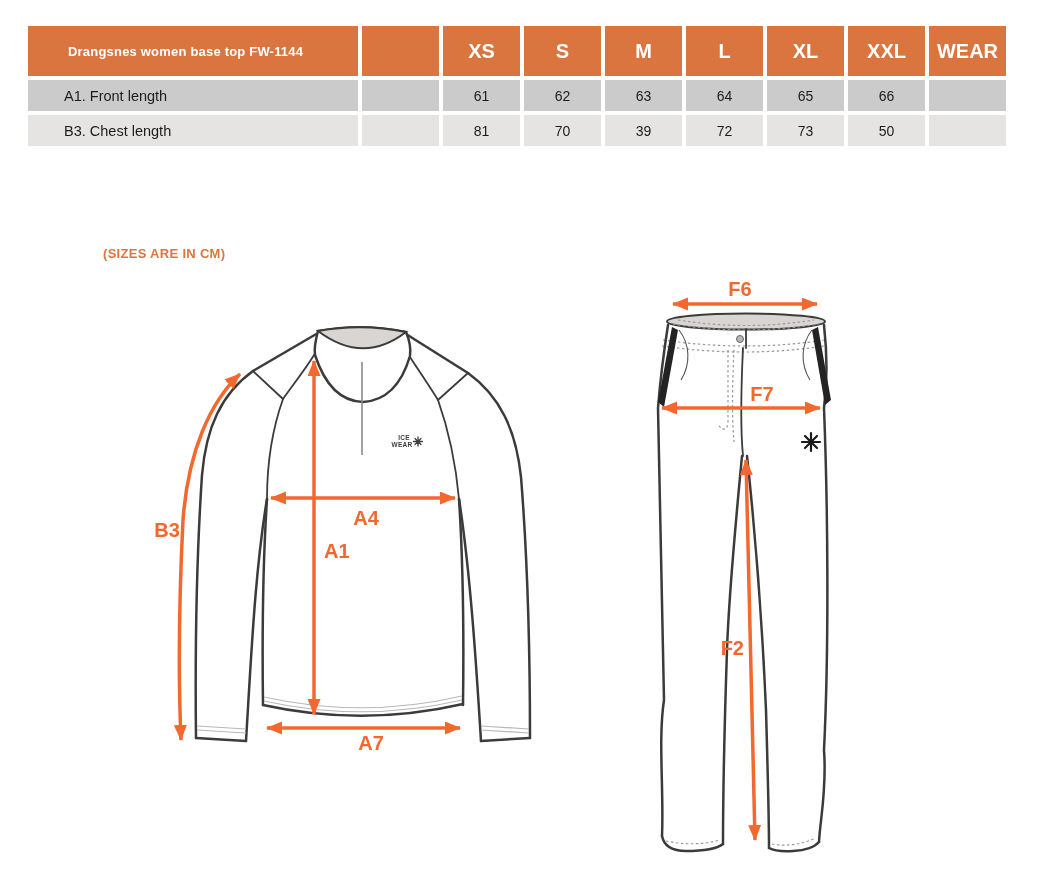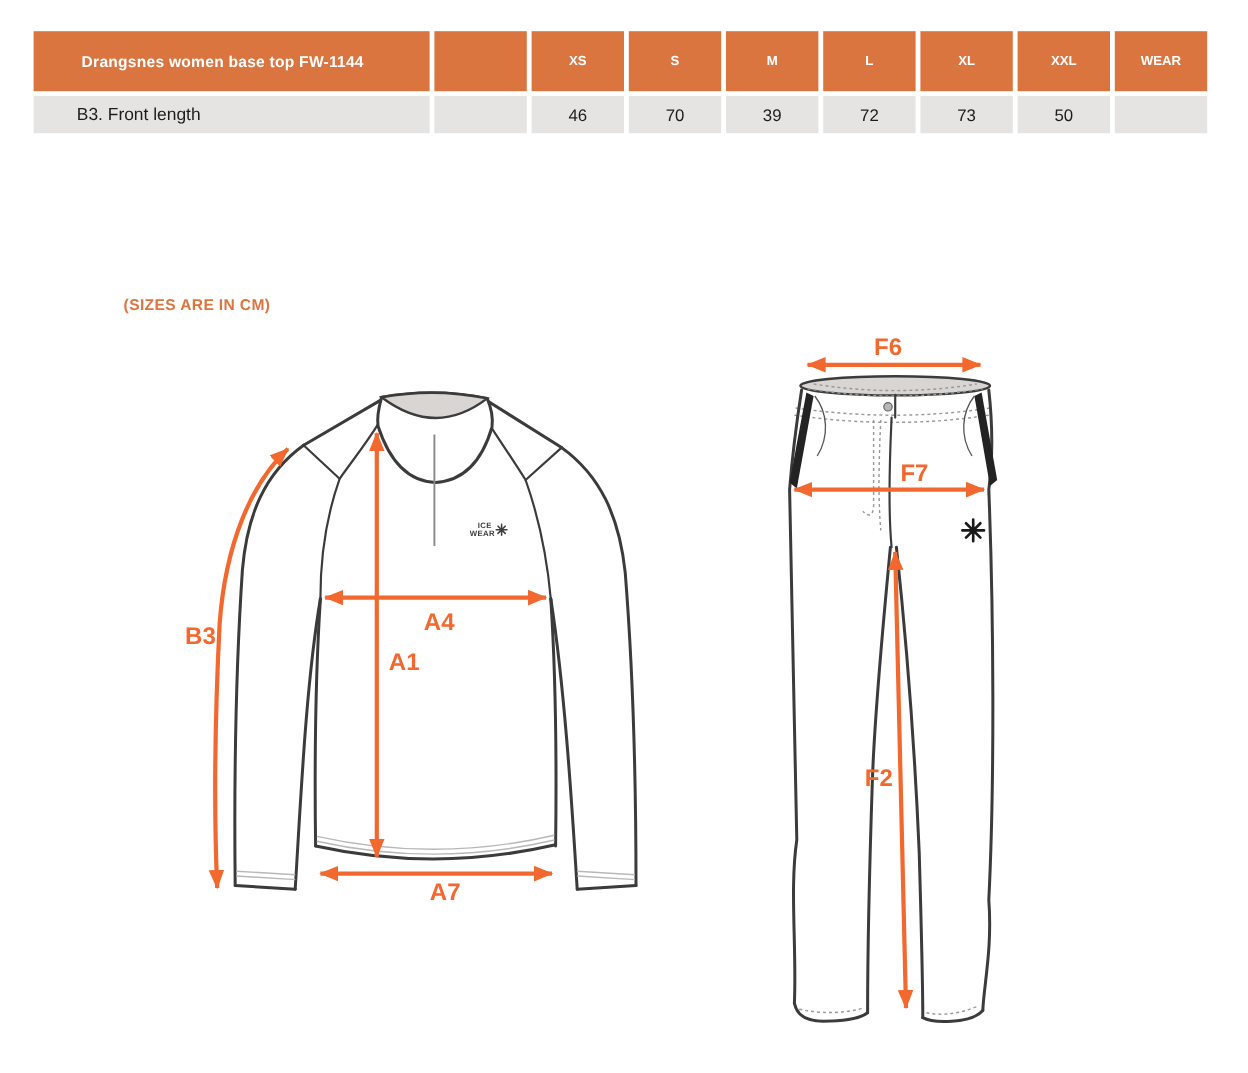--- a/index.html
+++ b/index.html
@@ -24,21 +24,21 @@
   }
   col.c-label{width:330px;}
   col.c-size{width:77px;}
   th,td{padding:0;margin:0;}
   thead th{
     background:var(--header-bg);color:#fff;height:50px;vertical-align:middle;
   }
   th.th-label{
     text-align:left;padding-left:40px;font-size:13px;font-weight:bold;letter-spacing:0.2px;
   }
-  th.th-size{text-align:center;font-size:11px;font-weight:bold;}
+  th.th-size{text-align:center;font-size:20px;font-weight:bold;}
   tbody td{height:31px;vertical-align:middle;font-size:14px;color:#1c1c1c;}
   tbody tr.row-dark td{background:var(--row-dark);}
   tbody tr.row-light td{background:var(--row-light);}
   td.td-label{text-align:left;padding-left:36px;font-size:14.5px;}
   td.td-val{text-align:center;}
   .note{
     position:absolute;left:69px;top:246px;font-size:13px;font-weight:bold;
     color:var(--note);letter-spacing:0.3px;margin-left:34px;
   }
   svg.diagram{position:absolute;left:0;top:270px;}
@@ -80,24 +80,35 @@
       <th class="th-size">XS</th>
           <th class="th-size">S</th>
           <th class="th-size">M</th>
           <th class="th-size">L</th>
           <th class="th-size">XL</th>
           <th class="th-size">XXL</th>
           <th class="th-size">WEAR</th>
         </tr>
     </thead>
     <tbody>
+        <tr class="row-dark">
+          <td class="td-label">A1. Front length</td>
+          <td></td>
+          <td class="td-val">61</td>
+          <td class="td-val">62</td>
+          <td class="td-val">63</td>
+          <td class="td-val">64</td>
+          <td class="td-val">65</td>
+          <td class="td-val">66</td>
+          <td class="td-val"></td>
+        </tr>
         <tr class="row-light">
-          <td class="td-label">B3. Front length</td>
+          <td class="td-label">B3. Chest length</td>
           <td></td>
-          <td class="td-val">46</td>
+          <td class="td-val">81</td>
           <td class="td-val">70</td>
           <td class="td-val">39</td>
           <td class="td-val">72</td>
           <td class="td-val">73</td>
           <td class="td-val">50</td>
           <td class="td-val"></td>
         </tr>
       </tbody>
   </table>
 

